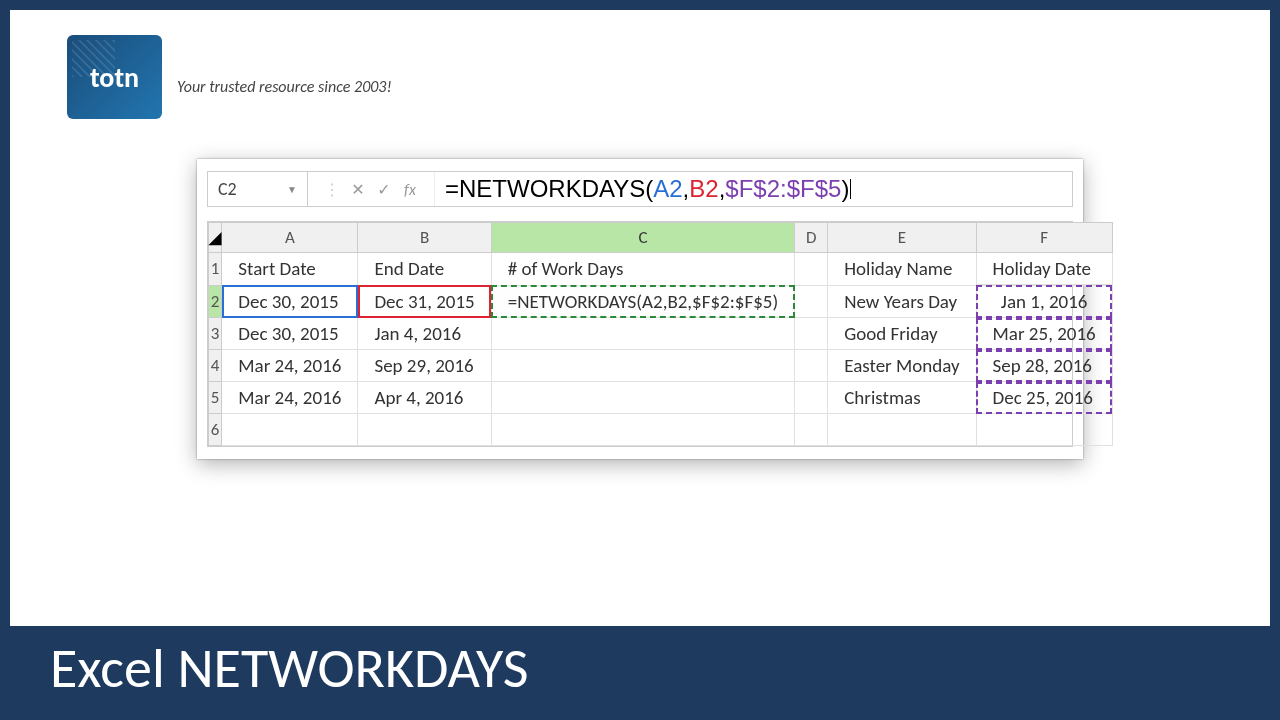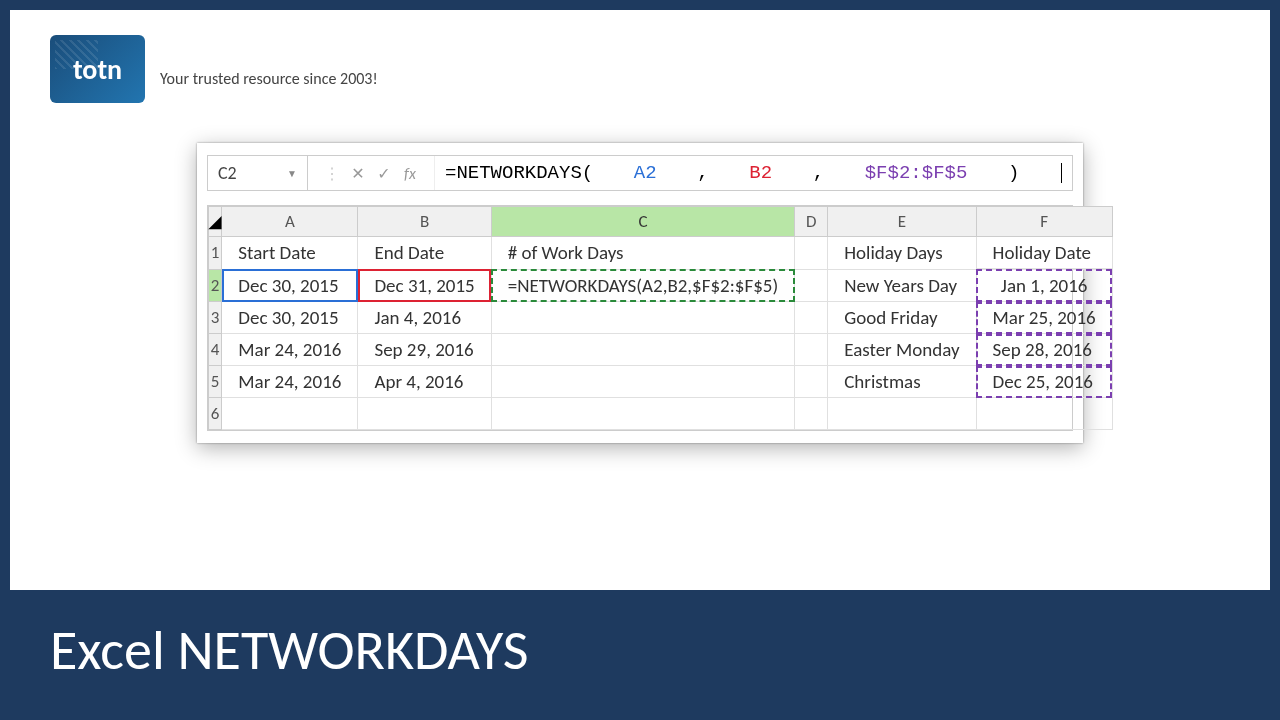--- a/index.html
+++ b/index.html
@@ -14,38 +14,39 @@
   }
   
   .header {
     display: flex;
     justify-content: space-between;
     align-items: center;
     padding: 25px 40px 10px 40px;
   }
   .logo-area { display: flex; align-items: center; gap: 15px; }
   .totn-box {
-    width: 95px; height: 68px;
+    width: 95px; height: 84px;
     background: linear-gradient(135deg, #1a4d7a 0%, #2275b0 100%);
     border-radius: 6px;
     display: flex; align-items: center; justify-content: center;
     color: #fff; font-weight: bold; font-size: 28px;
     position: relative;
     overflow: hidden;
+    margin-left: 17px;
   }
   .totn-box::before {
     content:""; position:absolute; top:5px; left:5px; right:50%; bottom:50%;
     background: repeating-linear-gradient(45deg, rgba(255,255,255,0.1) 0 2px, transparent 2px 6px);
   }
   .brand-text { display:flex; flex-direction:column; }
   .brand-main { font-size: 38px; font-weight: bold; color: #1a4d7a; line-height:1; }
   .brand-main .on-the { font-size: 14px; vertical-align: super; display:inline-block; line-height:0.8; }
   .brand-main .on-the span:first-child { display:block; font-size:11px; }
   .brand-main .on-the span:last-child { display:block; font-size:11px; letter-spacing:1px;}
-  .brand-sub { font-size: 16px; color: #444; margin-top:18px;}
+  .brand-sub { font-size: 16px; color: #444; font-style: italic; margin-top:18px;}
   .ribbon {
     background: #2a7a4a; color: #fff; font-size: 24px; font-weight: bold;
     padding: 18px 40px 18px 55px; position: relative;
     letter-spacing: 1px;
   }
   .ribbon::before {
     content:""; position:absolute; left:-30px; top:0; bottom:0; width:30px;
     background: #2a7a4a;
     clip-path: polygon(0 0, 100% 0, 100% 100%, 0 100%, 60% 50%);
   }
@@ -63,22 +64,22 @@
   }
   .namebox {
     width: 100px; padding:0 10px; font-size:18px; color:#444;
     border-right:1px solid #ccc; height:100%; display:flex; align-items:center;
     justify-content:space-between;
   }
   .namebox .dd { color:#888; font-size:10px; }
   .fbar-btns { display:flex; gap:6px; padding:0 10px; color:#999; font-size:16px;}
   .fbar-btns div { width:20px; text-align:center; }
   .formula-input {
-    flex:1; padding:0 10px; font-size:19px; font-family: Liberation Mono, monospace;
-    border-left:1px solid #eee; height:100%; display:flex; align-items:center;justify-content:space-between;
+    flex:1; padding:0 10px; font-size:24px; font-family: Liberation Sans, sans-serif;
+    border-left:1px solid #eee; height:100%; display:flex; align-items:center;
   }
   .fn-name { color:#000; }
   .ref-a2 { color:#2a6fd6; }
   .ref-b2 { color:#d23; }
   .ref-f { color:#7b3fb0; }
   
   .grid { border:1px solid #ccc; }
   .grid table { border-collapse: collapse; width:100%; }
   .grid th.corner { width:30px; background:#f0f0f0; border:1px solid #ccc;}
   .grid th.colh {
@@ -101,21 +102,21 @@
   
   td.sel-a2 { outline:2px solid #2a6fd6; outline-offset:-2px; }
   td.sel-b2 { outline:2px solid #d23; outline-offset:-2px;margin-left:24px; }
   td.sel-c2 { outline:2px dashed #2a8a3a; outline-offset:-2px; background:#fefefe; }
   td.sel-f  { outline:2px dashed #7b3fb0; outline-offset:-2px; }
   td.sel-f.first { border-top-width:2px;text-align:center; }
   td.sel-a2::after, td.sel-b2::after { content:""; position:absolute; width:6px;height:6px; bottom:-3px; right:-3px;}
   
   .footer {
     position:absolute; left:0; right:0; bottom:0;
-    background:#1e3a5f; color:#fff; padding: 26px 40px;
+    background:#1e3a5f; color:#fff; padding: 8px 40px;
     font-size: 56px; font-weight:300;
   }
 </style>
 </head>
 <body>
 
 <div class="header">
   <div class="logo-area">
     <div class="totn-box">
       <span>totn</span>
@@ -161,21 +162,21 @@
         <th class="colh col-d">D</th>
         <th class="colh col-e">E</th>
         <th class="colh col-f">F</th>
       </tr>
       <tr class="h">
         <th class="rowh">1</th>
         <td>Start Date</td>
         <td>End Date</td>
         <td># of Work Days</td>
         <td></td>
-        <td>Holiday Days</td>
+        <td>Holiday Name</td>
         <td>Holiday Date</td>
       </tr>
       <tr>
         <th class="rowh rowh-2">2</th>
         <td class="sel-a2">Dec 30, 2015</td>
         <td class="sel-b2">Dec 31, 2015</td>
         <td class="sel-c2">=NETWORKDAYS(A2,B2,$F$2:$F$5)</td>
         <td></td>
         <td>New Years Day</td>
         <td class="sel-f first">Jan 1, 2016</td>

